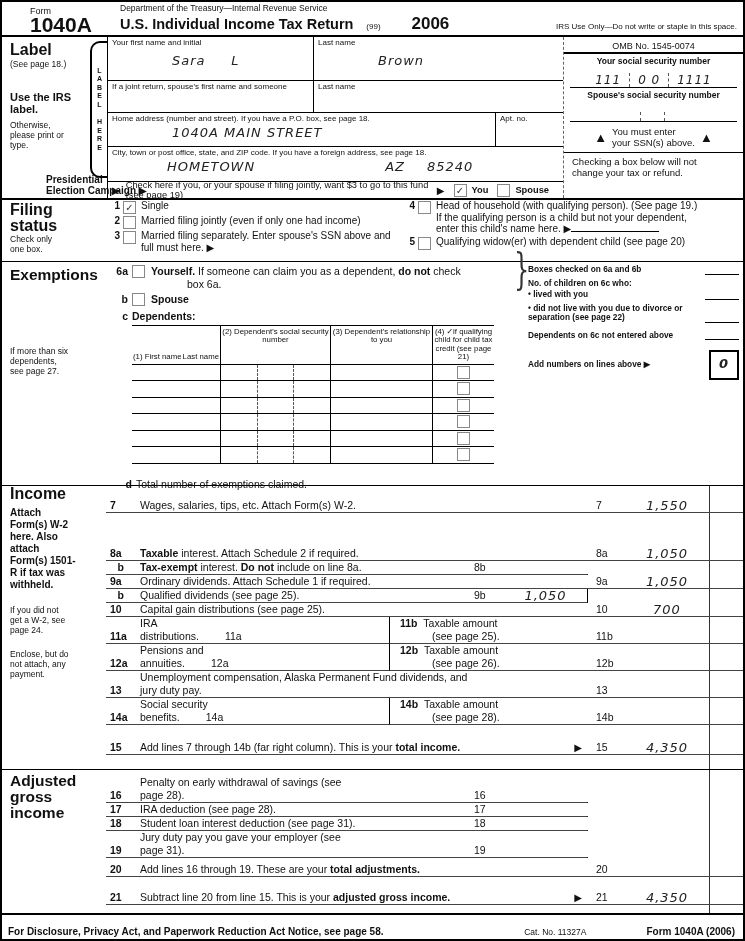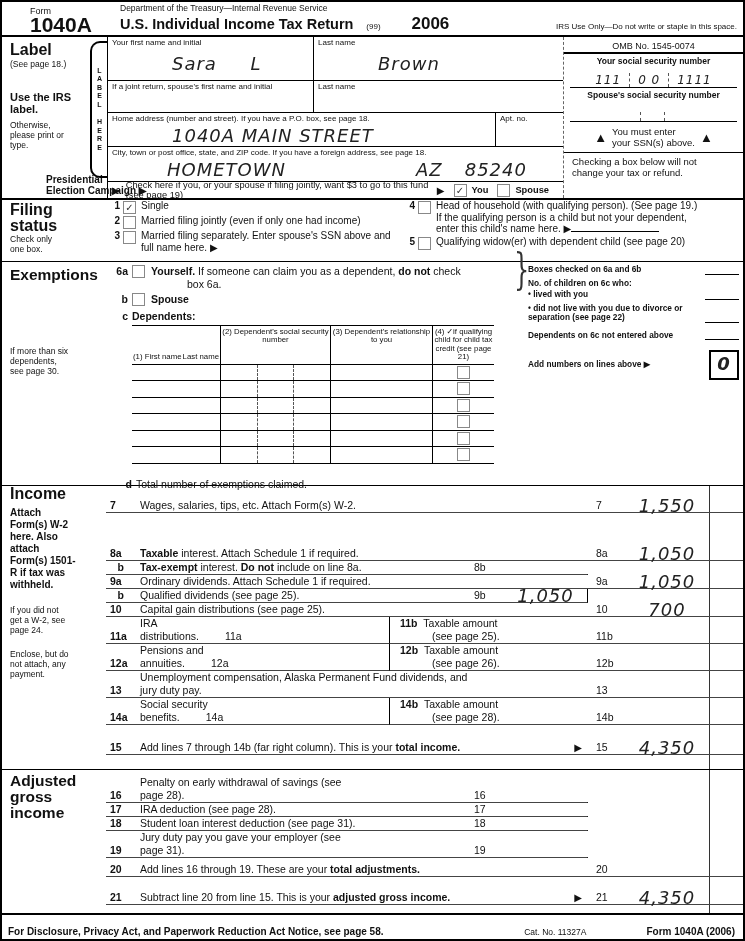--- a/index.html
+++ b/index.html
@@ -2,21 +2,21 @@
 <html><head>
 <meta charset="utf-8">
 <style>
   html,body{margin:0;padding:0;background:#e8e8e8;}
   .page{position:relative;width:745px;height:941px;margin:0 auto;background:#fff;
         border:2px solid #000;box-sizing:border-box;color:#111;
         font-family:"Liberation Sans",sans-serif;font-size:10.5px;overflow:hidden;}
   b,.b{font-weight:bold;}
   .sm{font-size:8.5px;}
   .xs{font-size:8px;}
-  .hw{font-family:"DejaVu Sans",sans-serif;font-style:italic;font-size:18px;letter-spacing:1px;color:#222;}
+  .hw{font-family:"DejaVu Sans",sans-serif;font-style:italic;font-size:13px;letter-spacing:1px;color:#222;}
   .cb{display:inline-block;width:11px;height:11px;border:1.5px solid #888;background:#fff;
       text-align:center;line-height:11px;font-size:10px;color:#333;vertical-align:-2px;box-sizing:content-box;}
   .arrow{font-size:10px;}
   .ul{border-bottom:1px solid #444;}
   
   .hd{display:flex;height:35px;border-bottom:2px solid #000;align-items:flex-end;padding:2px 6px 1px 28px;box-sizing:border-box;}
   .hd-form{width:90px;}
   .hd-form-word{font-size:9px;}
   .hd-form-num{font-size:21px;font-weight:bold;line-height:18px;}
   .hd-mid{flex:0 0 auto;}
@@ -178,21 +178,21 @@
           <div class="xs">Your first name and initial</div>
           <div class="hw lval"><span>Sara</span>&nbsp;&nbsp;&nbsp;&nbsp;&nbsp;<span>L</span></div>
         </div>
         <div class="lcell div">
           <div class="xs">Last name</div>
           <div class="hw lval">Brown</div>
         </div>
       </div>
       <div class="lrow" style="height:33px;">
         <div class="lcell" style="flex:0 0 205px;">
-          <div class="xs">If a joint return, spouse's first name and initial</div>
+          <div class="xs">If a joint return, spouse's first name and someone</div>
         </div>
         <div class="lcell div">
           <div class="xs">Last name</div>
         </div>
       </div>
       <div class="lrow" style="height:34px;gap:24px;">
         <div class="lcell">
           <div class="xs">Home address (number and street). If you have a P.O. box, see page 18.</div>
           <div class="hw lval" style="margin-top:2px;">1040A MAIN STREET</div>
         </div>
@@ -264,42 +264,42 @@
           <span>Single</span>
         </div>
         <div class="fitem">
           <span class="fnum">2</span>
           <span class="cb"></span>
           <span>Married filing jointly (even if only one had income)</span>
         </div>
         <div class="fitem">
           <span class="fnum">3</span>
           <span class="cb"></span>
-          <span style="width:250px;">Married filing separately. Enter spouse's SSN above and full name here. ▶</span>
+          <span style="width:250px;">Married filing separately. Enter spouse's SSN above and full must here. ▶</span>
         </div>
       </div>
       <div class="fcol-r">
         <div class="fitem">
           <span class="fnum">4</span>
           <span class="cb"></span>
           <span style="width:268px;"><span>Head of household (with qualifying person). (See page 19.) If the qualifying person is a child but not your dependent, enter this child's name here. ▶</span><span class="fline"></span></span>
         </div>
         <div class="fitem">
           <span class="fnum">5</span>
           <span class="cb"></span>
           <span>Qualifying widow(er) with dependent child (see page 20)</span>
         </div>
       </div>
     </div>
   </div>
 
   <div class="eblk">
     <div class="eside">
       <div class="eside-h">Exemptions</div>
-      <div style="width:62px;line-height:10px;">If more than six dependents, see page 30.</div>
+      <div style="width:62px;line-height:10px;">If more than six dependents, see page 27.</div>
     </div>
     <div class="emain">
       <div class="erow" style="position:relative;">
         <span class="enum">6a</span>
         <span class="cb"></span>
         <span style="width:330px;">
           <b>Yourself.</b><span> If someone can claim you as a dependent, </span><b>do not</b><span> check</span>
           <div style="padding-left:36px;">box 6a.</div>
         </span>
         <span class="brace">}</span>
@@ -428,21 +428,21 @@
       <div class="irow mt" style="padding-bottom:6px;">
         <span class="ln ul">7</span>
         <span class="tx ul">Wages, salaries, tips, etc. Attach Form(s) W-2.</span>
         <span class="rn ul">7</span>
         <span class="amt ul hw">1,550</span>
         <span class="cents ul"></span>
       </div>
 
       <div class="irow" style="margin-top:28px;">
         <span class="ln ul">8a</span>
-        <span class="tx ul"><b>Taxable</b><span> interest. Attach Schedule 1 if required.</span></span>
+        <span class="tx ul"><b>Taxable</b><span> interest. Attach Schedule 2 if required.</span></span>
         <span class="rn ul">8a</span>
         <span class="amt ul hw">1,050</span>
         <span class="cents ul"></span>
       </div>
       <div class="irow">
         <span class="ln sub ul">b</span>
         <span class="tx ul"><b>Tax-exempt</b><span> interest. </span><b>Do not</b><span> include on line 8a.</span></span>
         <span class="inum ul">8b</span>
         <span class="ibox ul hw"></span>
         <span class="rblank"></span>

